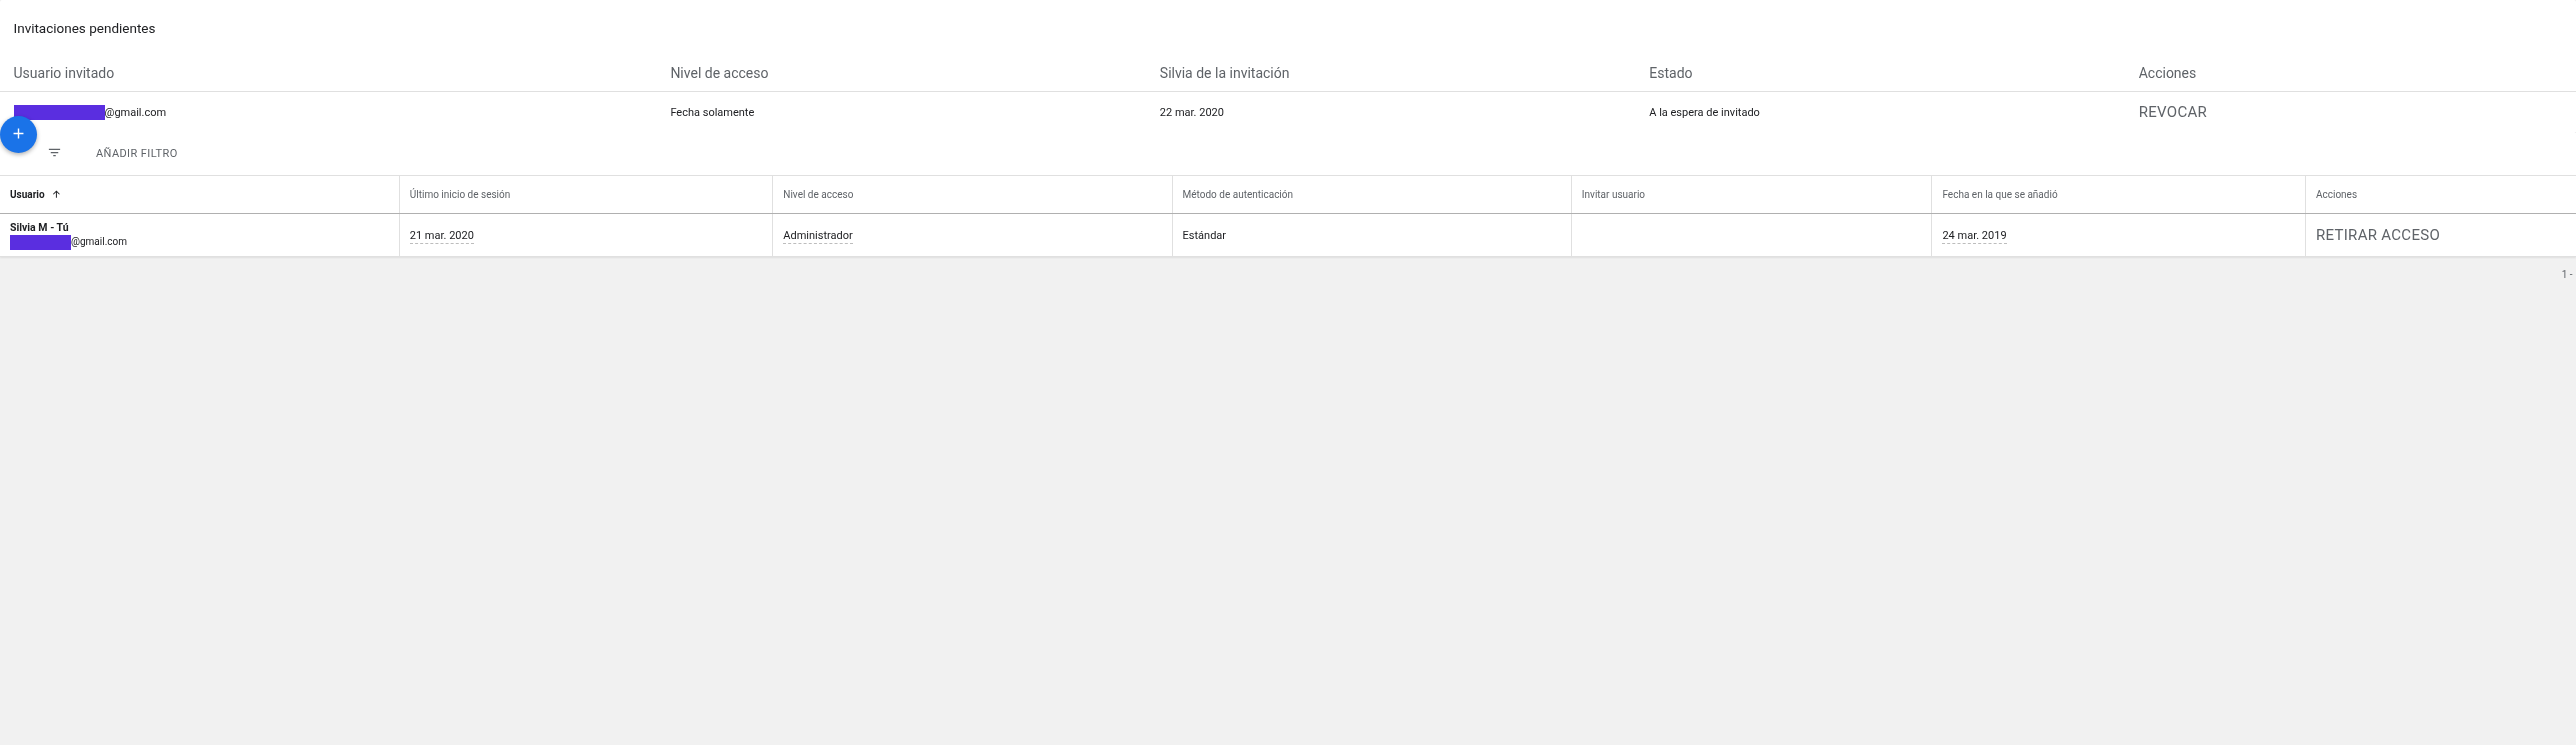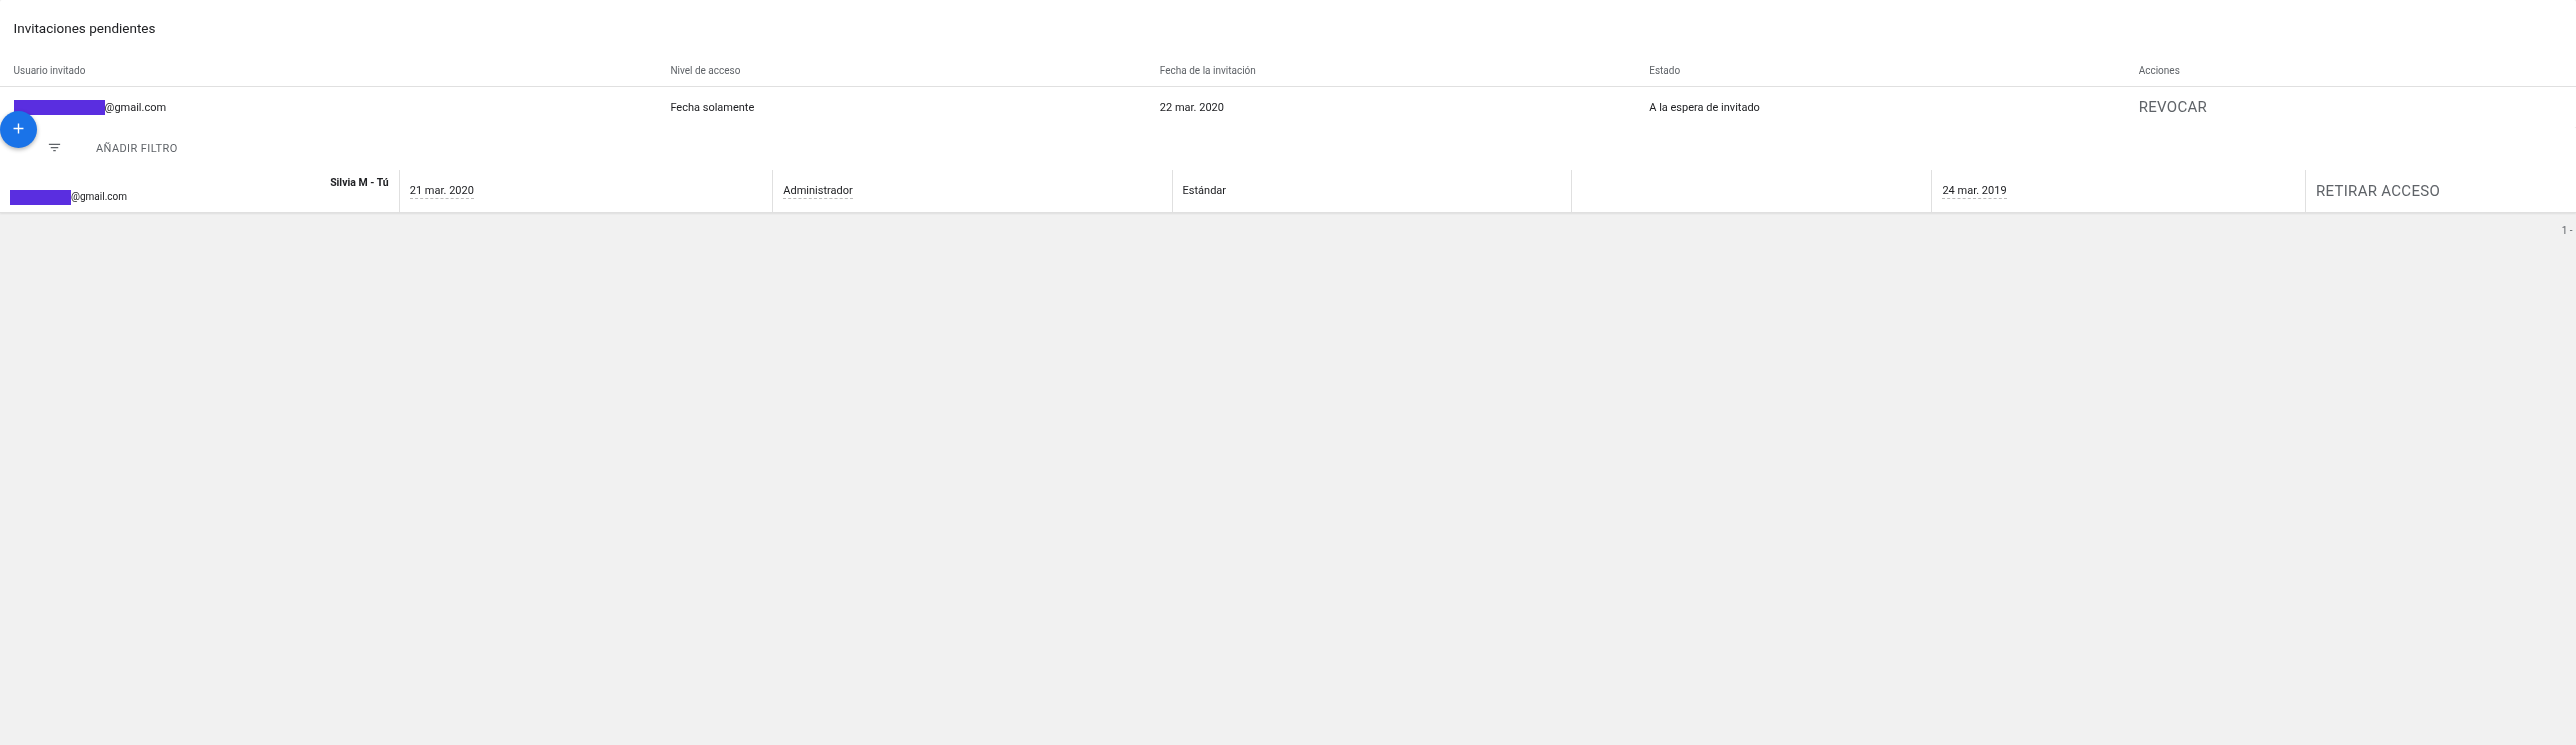--- a/index.html
+++ b/index.html
@@ -16,21 +16,21 @@
       box-shadow: 0 0.8px 1.7px rgba(0,0,0,0.08);
     }
     .card-title {
       font-size: 13.5px;
       font-weight: 400;
       color: #202124;
       padding: 20px 13.5px 5px 13.5px;
     }
     .pending-table { width: 100%; border-collapse: collapse; }
     .pending-header-row td {
-      font-size: 10px;
+      font-size: 14px;
       color: #5f6368;
       padding: 23.6px 13.5px 10px 13.5px;
       border-bottom: 0.8px solid #e0e0e0;
       vertical-align: bottom;
     }
     .pending-data-row td {
       font-size: 11px;
       color: #202124;
       padding: 11.8px 13.5px;
       border-bottom: 0.8px solid #e0e0e0;
@@ -109,21 +109,21 @@
     .users-data-row td {
       font-size: 11px;
       color: #202124;
       padding: 6.7px 10px;
       border-bottom: 0.8px solid #e0e0e0;
       border-right: 0.8px solid #e0e0e0;
       vertical-align: middle;
     }
     .users-data-row td:last-child { border-right: none; text-decoration: underline; }
     .dotted { border-bottom: 0.8px dashed #bdbdbd; padding-bottom: 0.8px; }
-    .user-name { font-weight: 700; font-size: 10.5px; text-align: right; }
+    .user-name { font-weight: 700; font-size: 10.5px; }
     .user-email-line { font-size: 10px; color: #202124; margin-top: 0.8px; }
     .pagination {
       text-align: right;
       font-size: 10px;
       color: #5f6368;
       padding: 11.8px 3.4px 1.7px 0;
       background: transparent;
     }
   </style>
 </head>
@@ -138,21 +138,21 @@
         <col style="width:25.5%">
           <col style="width:19%">
           <col style="width:19%">
           <col style="width:19%">
           <col style="width:17.5%">
       </colgroup>
       <tbody>
           <tr class="pending-header-row">
         <td>Usuario invitado</td>
         <td>Nivel de acceso</td>
-        <td>Fecha de la invitación</td>
+        <td>Silvia de la invitación</td>
         <td>Estado</td>
         <td>Acciones</td>
       </tr>
       <tr class="pending-data-row">
         <td>
           <span class="redact w1"></span><span class="email-domain">@gmail.com</span>
         </td>
         <td>Fecha solamente</td>
         <td>22 mar. 2020</td>
         <td>A la espera de invitado</td>
@@ -185,20 +185,36 @@
       <colgroup>
         <col style="width:15.5%">
           <col style="width:14.5%">
           <col style="width:15.5%">
           <col style="width:15.5%">
           <col style="width:14%">
           <col style="width:14.5%">
           <col style="width:10.5%">
       </colgroup>
       <tbody>
+          <tr class="users-header-row">
+        <td>
+          <span class="sorted">Usuario</span>
+          <span class="sort-arrow">
+            <svg viewBox="0 0 24 24">
+                  <path d="M12 4l-1.41 1.41L15.17 10H4v2h11.17l-4.58 4.59L12 18l7-7-7-7z" transform="rotate(-90 12 12)"></path>
+                </svg>
+          </span>
+        </td>
+        <td>Último inicio de sesión</td>
+        <td>Nivel de acceso</td>
+        <td>Método de autenticación</td>
+        <td>Invitar usuario</td>
+        <td>Fecha en la que se añadió</td>
+        <td>Acciones</td>
+      </tr>
       <tr class="users-data-row">
         <td>
           <div class="user-name">Silvia M - Tú</div>
           <div class="user-email-line">
             <span class="redact w2"></span><span>@gmail.com</span>
           </div>
         </td>
         <td><span class="dotted">21 mar. 2020</span></td>
         <td><span class="dotted">Administrador</span></td>
         <td>Estándar</td>

